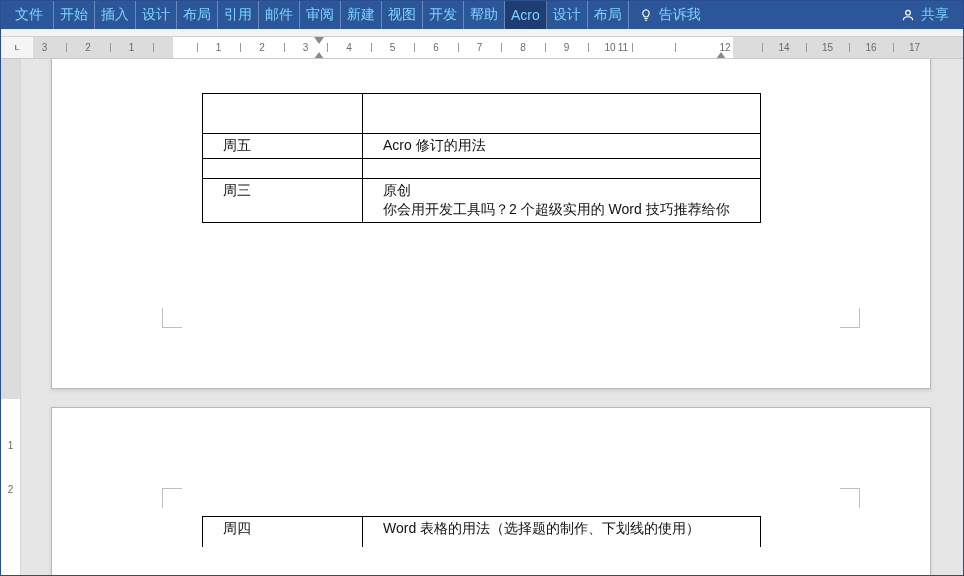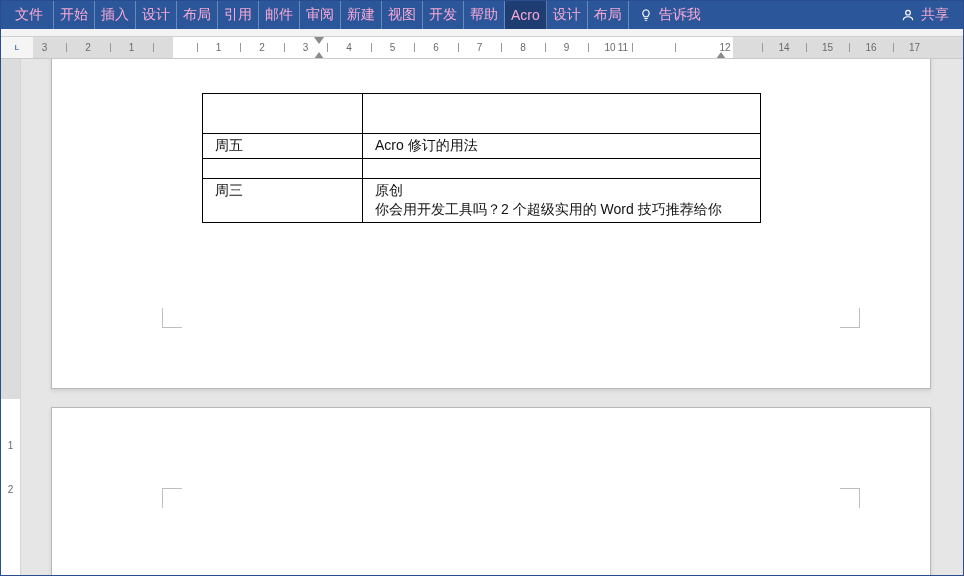--- a/index.html
+++ b/index.html
@@ -10,21 +10,21 @@
     height: 576px;
     overflow: hidden;
     border: 1px solid #2a4d8f;
   }
   
   .ribbon {
     background: #2b579a;
     height: 28px;
     display: flex;
     align-items: stretch;
-    color: #f9a8d4;
+    color: #7dd3fc;
     font-size: 14px;
     padding: 0 4px;
   }
   .ribbon .tab {
     padding: 4px 6px;
     border-right: 1px solid rgba(255,255,255,0.3);
     display: flex;
     align-items: center;
     cursor: pointer;
     white-space: nowrap;
@@ -154,21 +154,21 @@
   .crop.br::after{right:0;bottom:0;height:1px;width:20px;}
 
   table.doc-table {
     position: absolute;
     border-collapse: collapse;
     font-size: 14px;
     color: #111;
   }
   table.doc-table td {
     border: 1px solid #000;
-    padding: 2px 12px;
+    padding: 2px 20px;
     vertical-align: top;
     line-height: 1.4;
     height: 20px;
     font-family: "Microsoft YaHei", "SimSun", sans-serif;
   }
   table.doc-table col.c1 { width: 160px; }
   table.doc-table col.c2 { width: 398px; }
 </style>
 </head>
 <body>
@@ -310,16 +310,28 @@
 你会用开发工具吗？2 个超级实用的 Word 技巧推荐给你</td>
           </tr>
         </tbody>
       </table>
     </div>
 
     <div class="page" style="left:30px; top:348px; width:880px; height:500px;">
       <div class="crop tl" style="left:110px;top:80px;"></div>
       <div class="crop tr" style="right:70px;top:80px;"></div>
 
+      <table class="doc-table" style="left:150px; top:108px;">
+        <colgroup>
+            <col class="c1">
+            <col class="c2">
+          </colgroup>
+        <tbody>
+          <tr>
+            <td style="border-bottom:none;height:30px;">周四</td>
+            <td style="border-bottom:none;">Word 表格的用法（选择题的制作、下划线的使用）</td>
+          </tr>
+        </tbody>
+      </table>
     </div>
 
   </div>
 </div>
 
 </body></html>

